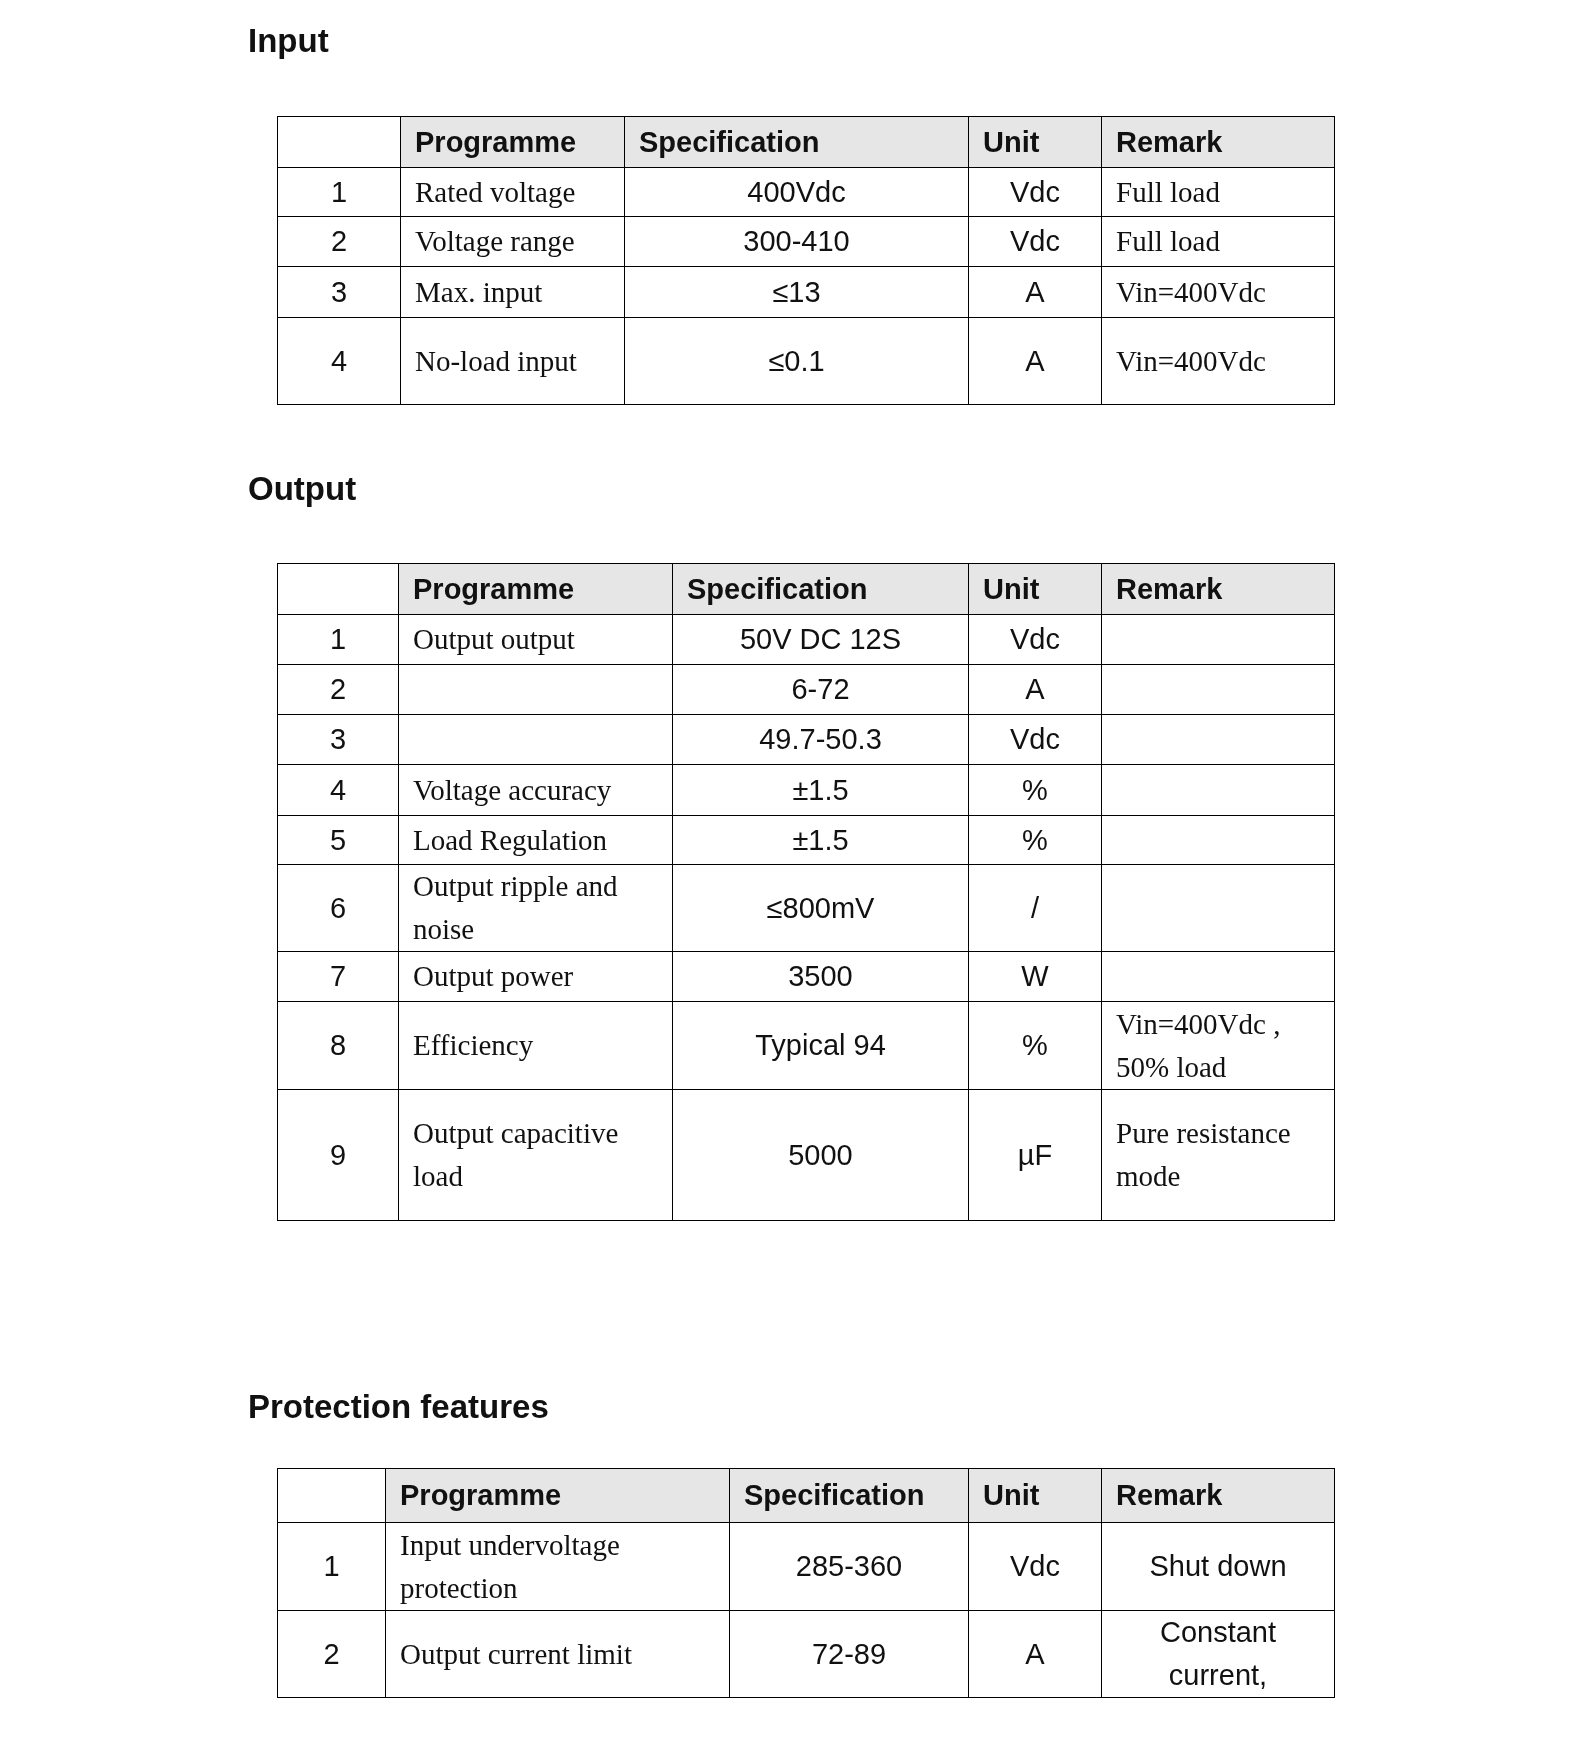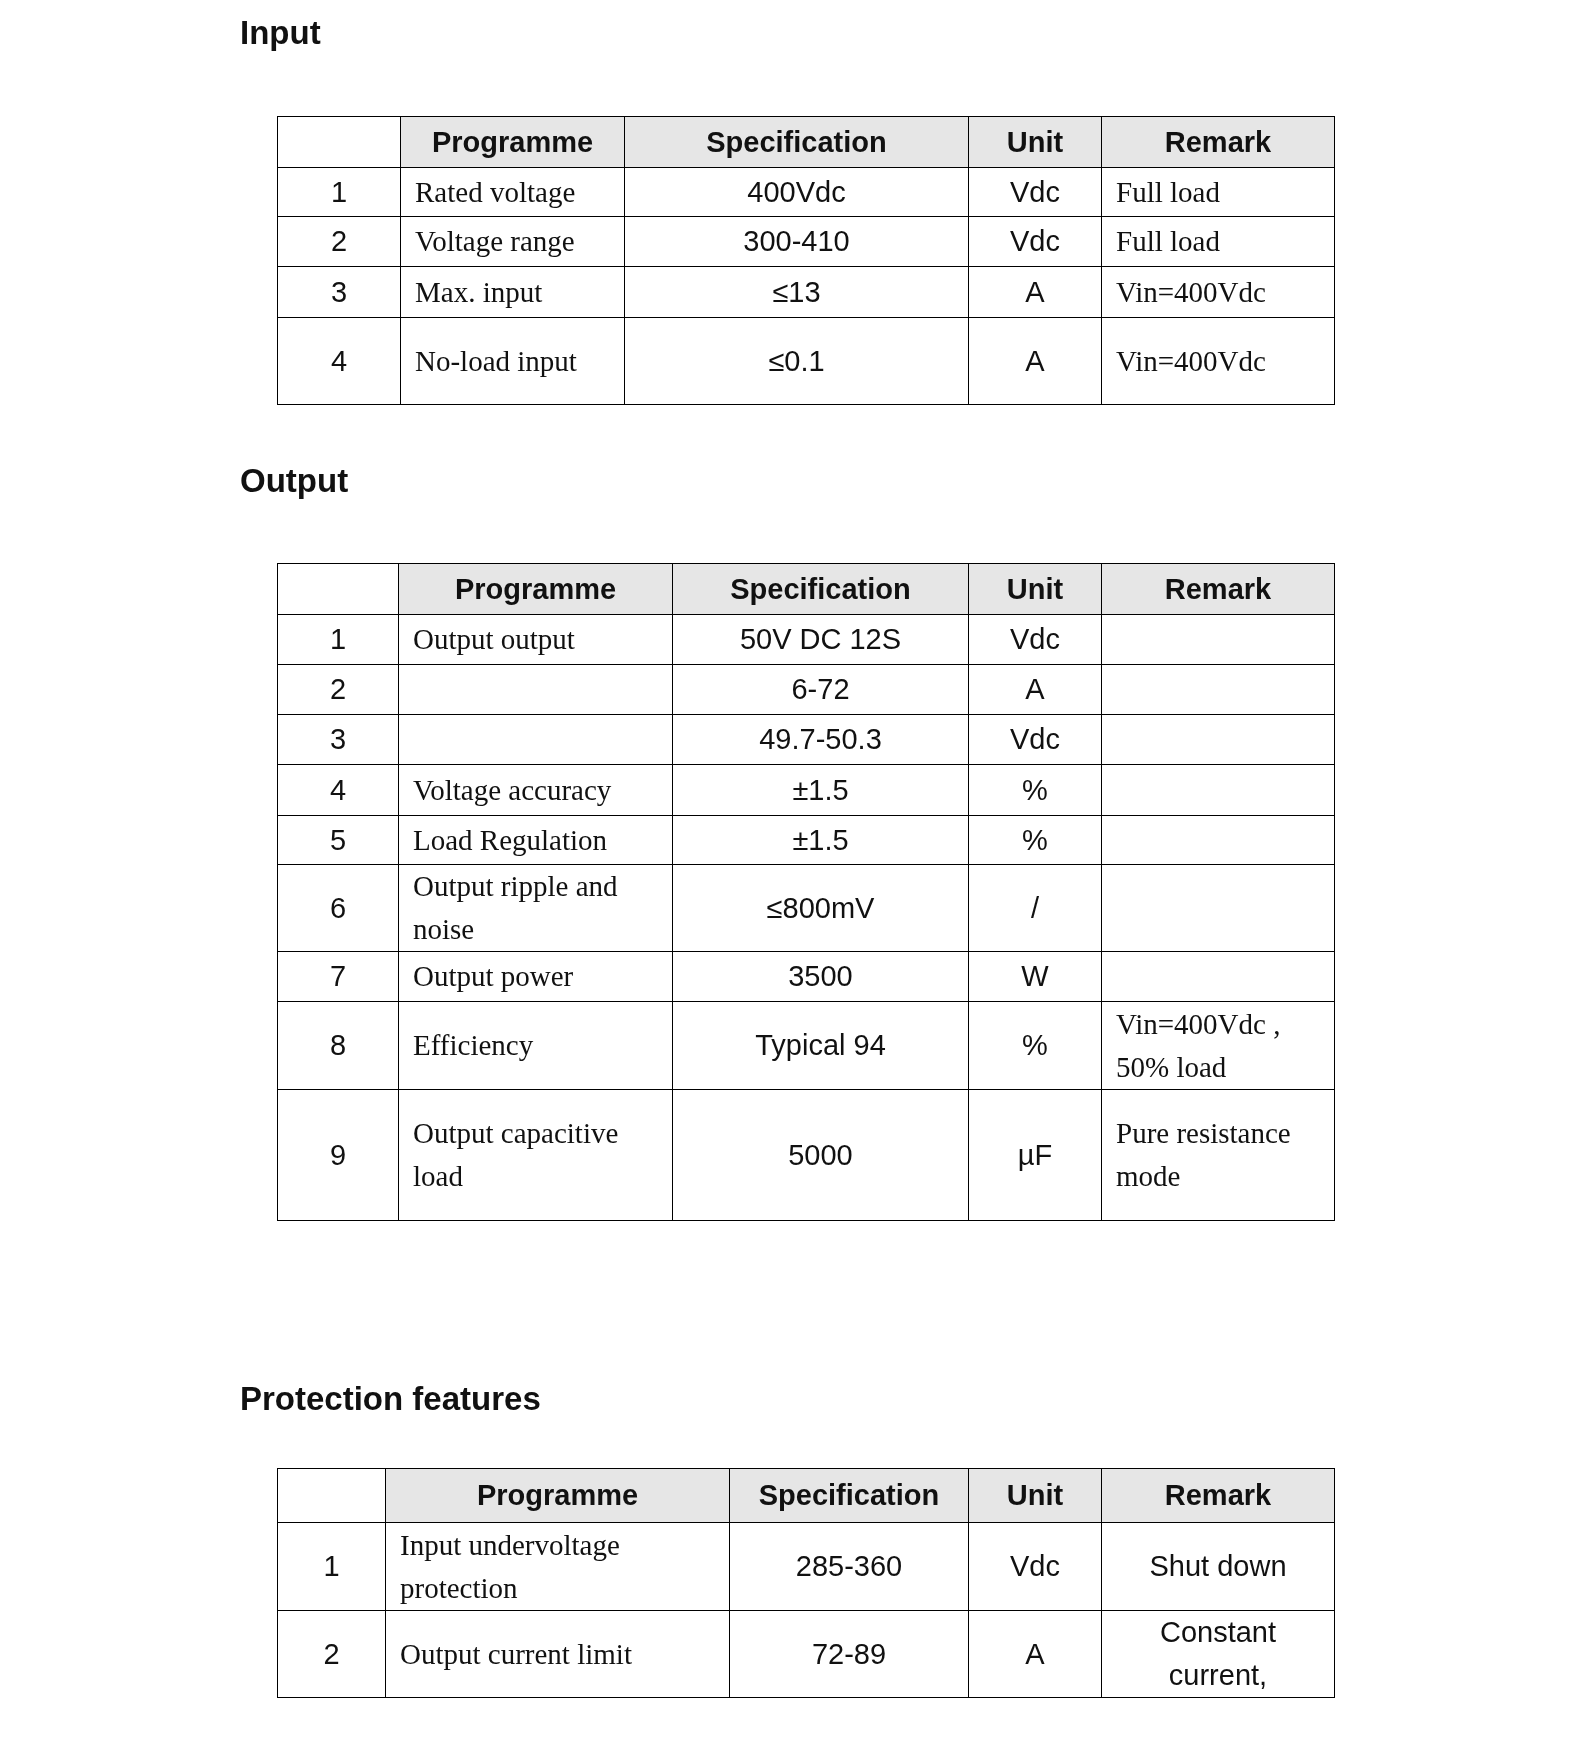--- a/index.html
+++ b/index.html
@@ -1,21 +1,21 @@
 <!DOCTYPE html>
 <html><head>
 <meta charset="utf-8">
 <style>
   html, body { margin: 0; padding: 0; background: #ffffff; }
   body { width: 1587px; height: 1738px; position: relative; overflow: hidden;
          font-family: "Liberation Sans", "DejaVu Sans", sans-serif; color: #111; }
-  .section-title { position: absolute; left: 240px; font-weight: bold; font-size: 33px; margin: 0; color: #111; }
+  .section-title { position: absolute; left: 240px; font-weight: bold; font-size: 33px; margin: 8px; color: #111; }
   table.spec { position: absolute; left: 277px; width: 1057px; border-collapse: collapse; table-layout: fixed; }
   table.spec td, table.spec th { border: 1.5px solid #000; padding: 0 14px; font-size: 29px; line-height: 43px; vertical-align: middle; }
-  table.spec th { background: #e6e6e6; font-weight: bold; text-align: center; margin-top: 48px; }
+  table.spec th { background: #e6e6e6; font-weight: bold; text-align: left; margin-top: 48px; }
   table.spec th.blank { background: #ffffff; }
   td.c { text-align: center; }
   td.l { text-align: left; font-family: Liberation Serif, serif; }
 </style>
 </head>
 <body>
 
 <h2 class="section-title" style="top:14px;">Input</h2>
 <table class="spec" style="top:116px;">
   <colgroup>

